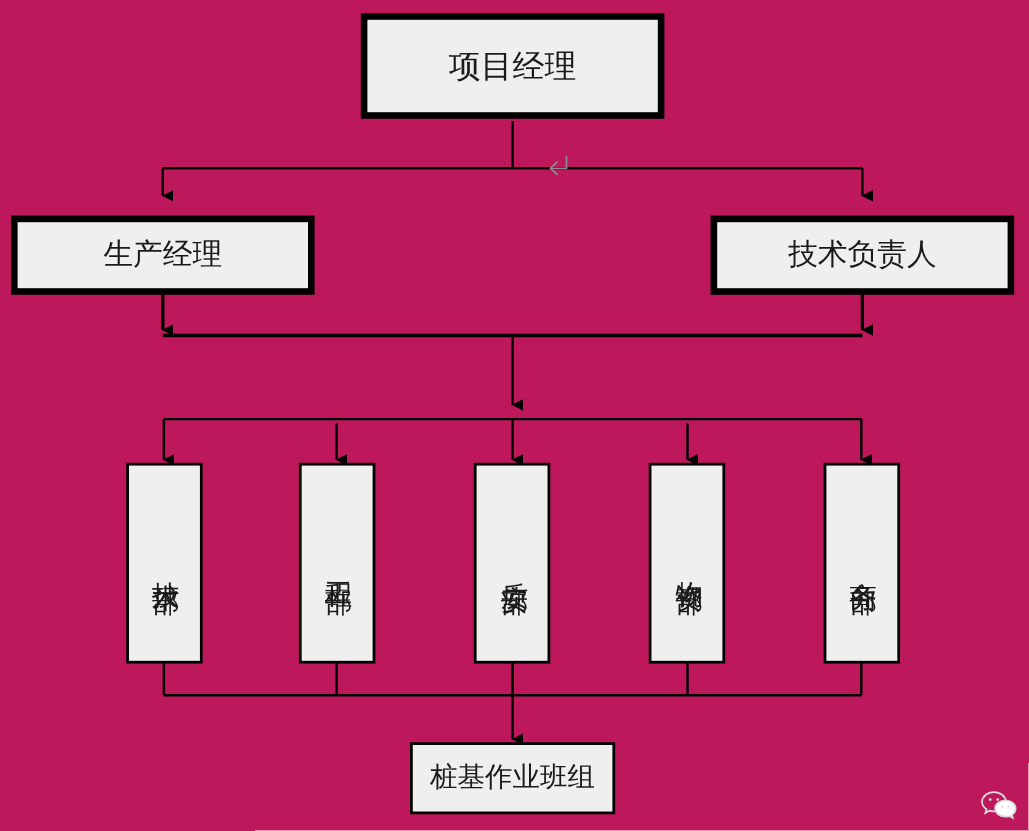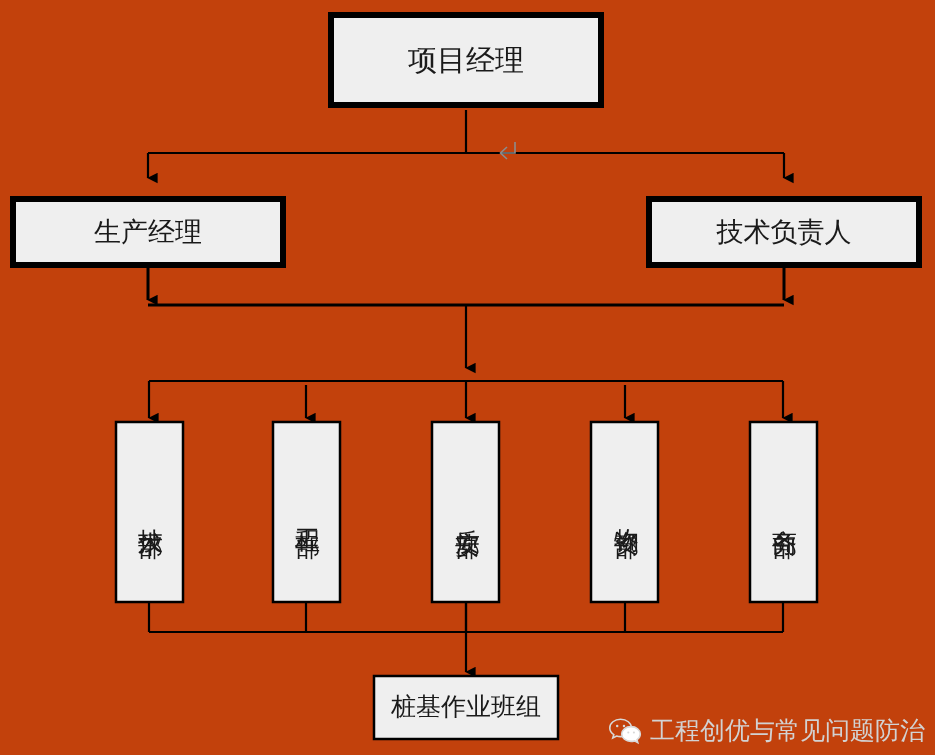--- a/index.html
+++ b/index.html
@@ -7,21 +7,21 @@
     padding: 0;
     background: #ffffff;
   }
   body {
     font-family: "DejaVu Sans", "Liberation Sans", sans-serif;
   }
   #chart-root {
     position: relative;
     width: 935px;
     height: 755px;
-    background: #c2410c;
+    background: #be185d;
     overflow: hidden;
   }
   svg.diagram {
     position: absolute;
     left: 0;
     top: 0;
     width: 935px;
     height: 755px;
   }
   .node-box {
@@ -181,16 +181,15 @@
                L4.8,22.0 L8.6,20.0 C9.9,20.4 11.2,20.6 12.6,20.6
                C18.6,20.6 23.4,16.7 23.4,11.9 C23.4,7.1 18.6,3.2 12.6,3.2 Z" fill="none" stroke="#d8d8d8" stroke-width="1.6"></path>
       <circle cx="9.2" cy="9.9" r="1.25" fill="#d8d8d8"></circle>
       <circle cx="16.0" cy="9.9" r="1.25" fill="#d8d8d8"></circle>
       <path d="M23.0,10.6 C28.2,10.6 32.3,13.9 32.3,18.0 C32.3,20.3 31.0,22.3 29.0,23.7
                L29.8,26.6 L26.5,24.9 C25.4,25.2 24.2,25.4 23.0,25.4
                C17.8,25.4 13.7,22.1 13.7,18.0 C13.7,13.9 17.8,10.6 23.0,10.6 Z" fill="#ffffff" stroke="#d8d8d8" stroke-width="1.6"></path>
       <circle cx="20.3" cy="16.5" r="1.05" fill="#d8d8d8"></circle>
       <circle cx="25.9" cy="16.5" r="1.05" fill="#d8d8d8"></circle>
     </svg>
-    <span>工程创优与常见问题防治</span>
   </div>
 
 </div>
 
 </body></html>

